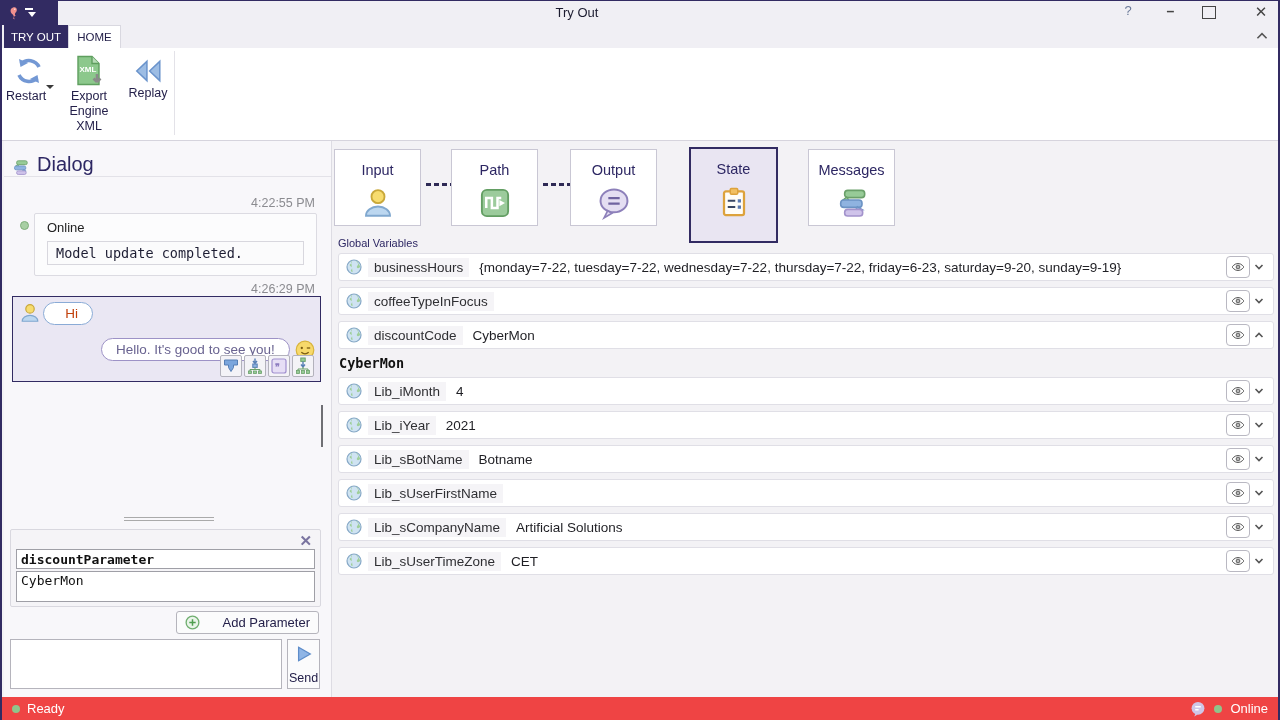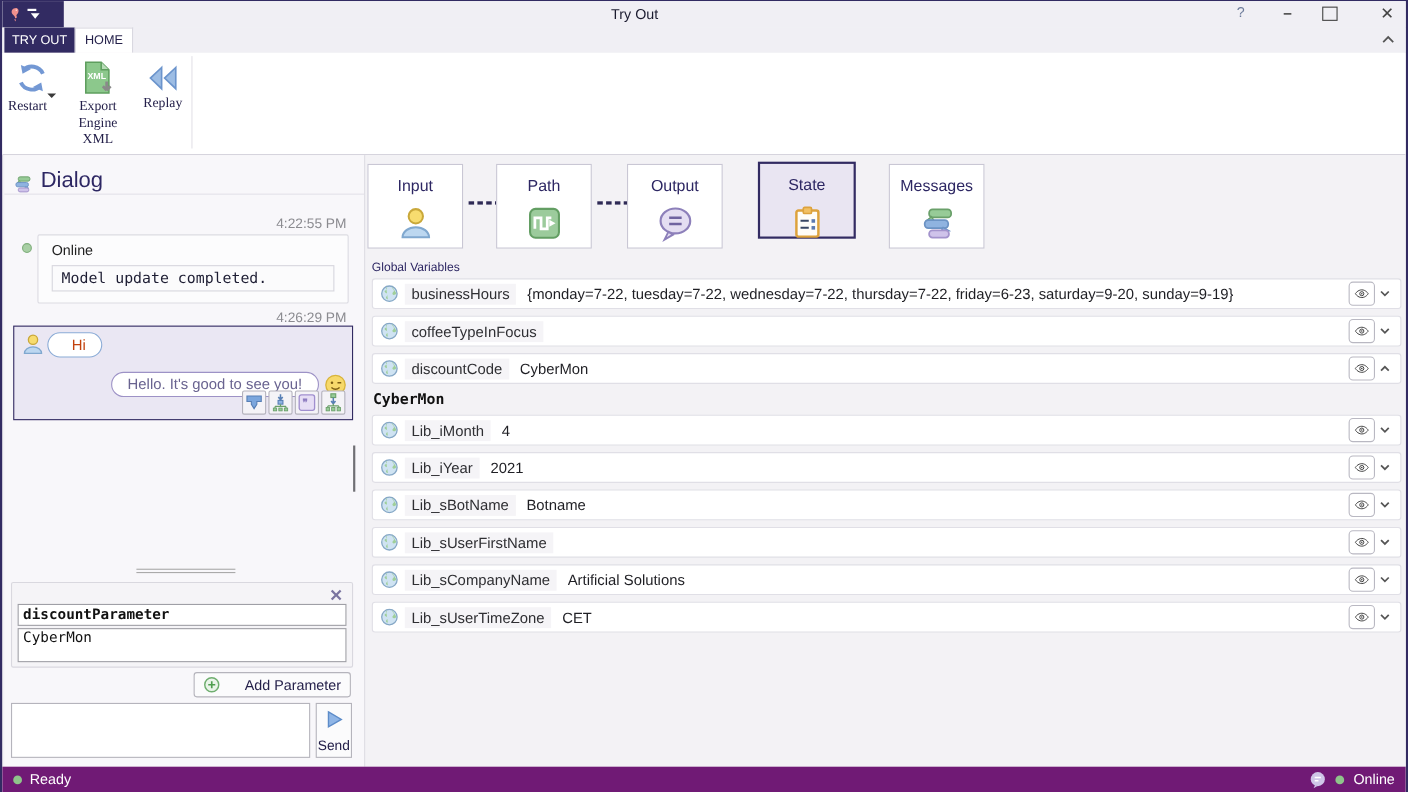--- a/index.html
+++ b/index.html
@@ -17,21 +17,21 @@
   .min-btn { left:1155px; width:26px; font-weight:bold; letter-spacing:-1px; }
   .max-btn { left:1200px; top:5px; width:14px; height:13px; border:1.5px solid #444; }
   .close-btn { left:1248px; width:22px; font-size:15px; }
   
   .tabrow { position:absolute; left:0; top:24px; right:0; height:23px; background:#f0eff4; }
   .rtab { position:absolute; top:0; height:23px; font-size:11.5px; display:flex; align-items:center; justify-content:center; }
   .rtab-tryout { left:2px; width:64px; background:#322b62; color:#fff; }
   .rtab-home { left:66px; width:53px; background:#fff; color:#24204a; border:1px solid #d9d8e0; border-bottom:none; }
   .collapse-ribbon { position:absolute; right:8px; top:27px; width:16px; height:16px; }
   
-  .ribbon { position:absolute; left:0; top:47px; right:0; height:93px; background:#fff; border-bottom:1px solid #d6d4dd;font-family:Liberation Serif, serif; }
+  .ribbon { position:absolute; left:0; top:47px; right:0; height:93px; background:#fff; border-bottom:1px solid #d6d4dd; }
   .rbtn { position:absolute; top:3px; text-align:center; font-size:12.5px; color:#24204a; cursor:default; }
   .rbtn .ic { display:block; margin:4px auto 2px; }
   .rbtn-restart { left:4px; width:46px; }
   .drop-caret { width:0; height:0; border-left:4px solid transparent; border-right:4px solid transparent; border-top:4px solid #3a3a3a; margin:4px auto 0; }
   .rbtn-export { left:54px; width:66px; line-height:1.18; }
   .rbtn-replay { left:122px; width:48px; }
   .group-label { position:absolute; left:0px; top:120px; width:172px; text-align:center; font-size:12px; color:#9a99a2; }
   .ribbon-sep { position:absolute; left:172px; top:3px; width:1px; height:84px; background:#e3e2e8; }
   
   .left-panel { position:absolute; left:2px; top:140px; width:328px; bottom:23px; background:#f8f7fa; border-right:1px solid #dddce3; }
@@ -58,34 +58,34 @@
   .param-name { position:absolute; left:5px; right:5px; top:19px; height:20px; border:1px solid #9f9fa6; font-family:"DejaVu Sans Mono", monospace; font-weight:bold; font-size:13px; padding:0 4px; color:#111; }
   .param-val { position:absolute; left:5px; right:5px; top:41px; height:31px; border:1px solid #9f9fa6; font-family:"DejaVu Sans Mono", monospace; font-size:13px; padding:1px 4px; color:#111; resize:none; background:#fff; }
   .add-param { position:absolute; right:12px; top:470px; height:23px; border:1px solid #b5b4bc; background:#fbfbfc; border-radius:3px; font-size:13px; color:#24204a; display:flex; align-items:center; gap:23px; padding:0 8px; }
   .msg-input { position:absolute; left:6px; top:498px; width:272px; height:50px; border:1px solid #b5b4bc; background:#fff; resize:none; font-size:13px; }
   .send-btn { position:absolute; left:283px; top:498px; width:33px; height:50px; border:1px solid #b5b4bc; background:#fbfbfc; font-size:12.5px; color:#24204a; display:flex; flex-direction:column; align-items:center; justify-content:space-between; padding:5px 0 3px; }
   
   .right-panel { position:absolute; left:331px; top:140px; right:0; bottom:23px; background:#f3f2f5; }
   .card { position:absolute; top:8px; width:87px; height:77px; background:#fff; border:1px solid #c9c7d4; text-align:center; cursor:default; }
   .card .lbl { display:block; margin-top:12px; font-size:14.5px; color:#2d2763; }
   .card .cic { display:block; margin:8px auto 0; }
-  .card-selected { top:6px; width:89px; height:70px; background:#e9e5f2; border:2px solid #322b62;text-align:center; }
+  .card-selected { top:6px; width:89px; height:96px; background:#e9e5f2; border:2px solid #322b62;text-align:center; }
   .dashes { position:absolute; top:42px; display:flex; gap:3px; }
   .dashes span { width:5px; height:3px; background:#2e2a55; }
   .gv-title { position:absolute; left:5px; top:96px; font-size:11px; color:#2d2763; }
   .gv-list { position:absolute; left:5px; top:112px; width:936px; display:flex; flex-direction:column; gap:6px; }
   .gv-row { height:28px; background:#fff; border:1px solid #e0dfe6; border-radius:3px; display:flex; align-items:center; padding:0 5px 0 7px; }
   .gv-name { font-size:13.5px; color:#2f2f33; background:#f5f4f7; padding:2px 6px 2px 6px; margin-left:6px; white-space:nowrap; }
   .gv-val { font-size:13.5px; color:#1f1f24; margin-left:10px; white-space:nowrap; overflow:hidden; }
   .gv-spacer { flex:1; }
   .eye-btn { width:24px; height:22px; border:1px solid #b9b8c2; border-radius:4px; background:#fff; display:flex; align-items:center; justify-content:center; padding:0; }
   .chev-btn { width:18px; height:22px; border:none; background:none; display:flex; align-items:center; justify-content:center; padding:0; }
   .gv-expansion { height:16px; display:flex; align-items:center; font-family:"DejaVu Sans Mono", monospace; font-weight:bold; font-size:13.5px; color:#111; padding-left:1px; }
   
-  .statusbar { position:absolute; left:0; right:0; bottom:0; height:23px; background:#701a75; color:#fff; font-size:13px; display:flex; align-items:center; }
+  .statusbar { position:absolute; left:0; right:0; bottom:0; height:23px; background:#ef4444; color:#fff; font-size:13px; display:flex; align-items:center; }
   .sdot { width:8px; height:8px; border-radius:50%; background:#8fc48b; display:inline-block; }
   .status-left { display:flex; align-items:center; gap:7px; margin-left:10px; }
   .status-right { position:absolute; right:10px; display:flex; align-items:center; gap:8px; }
   svg { display:block; }
   button { font-family:inherit; cursor:default; }
 </style>
 </head>
 <body>
 
 <svg width="0" height="0" style="position:absolute">

